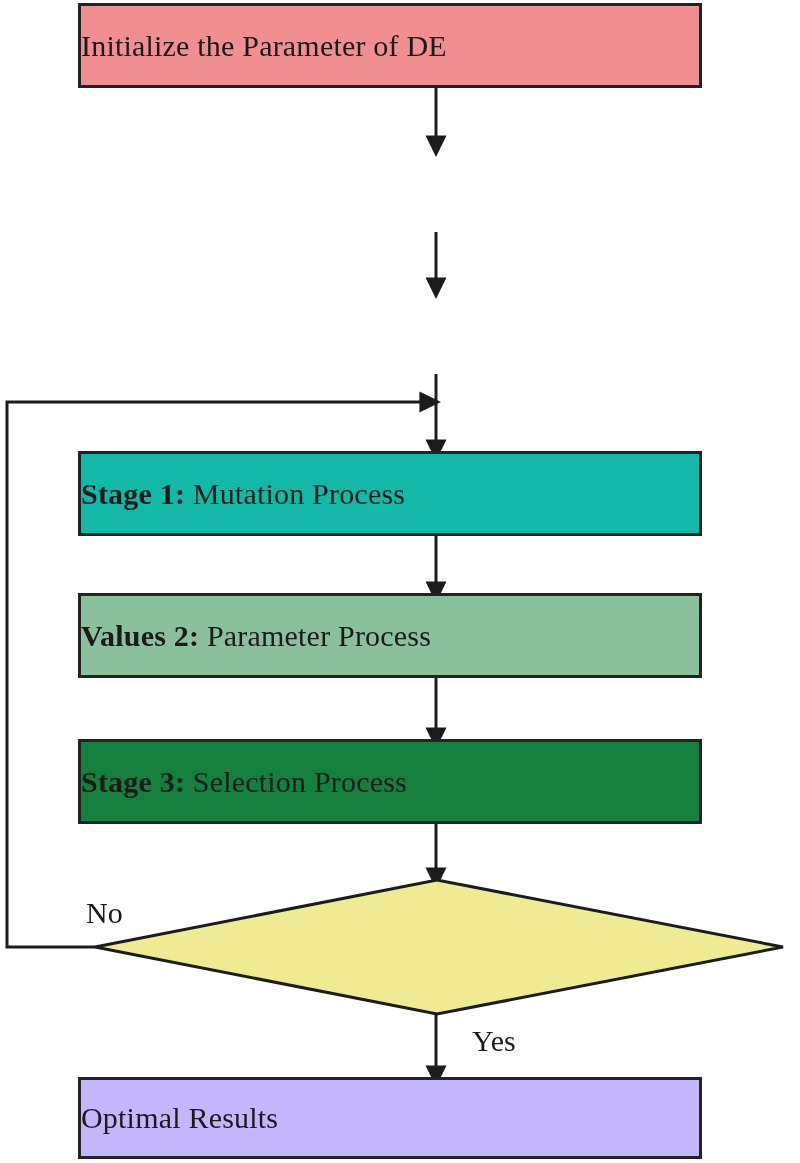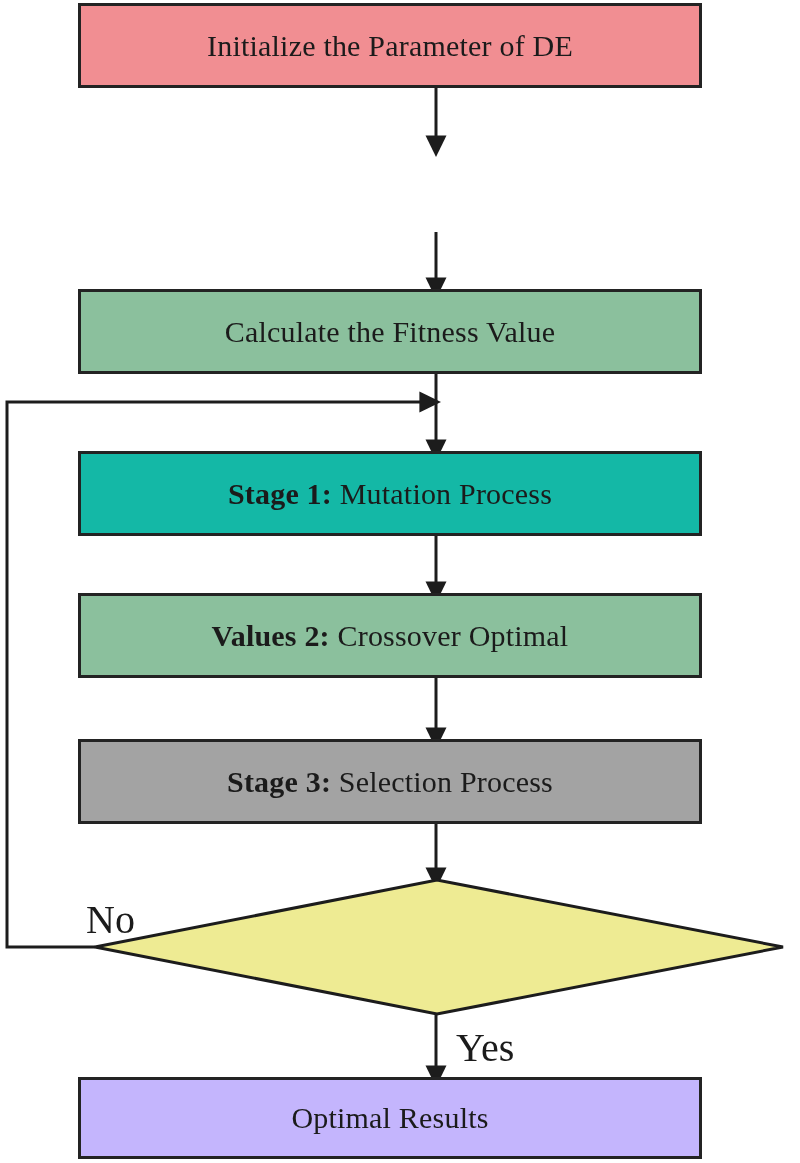--- a/index.html
+++ b/index.html
@@ -32,21 +32,20 @@
   }
   .node {
     position: absolute;
     left: 78px;
     width: 624px;
     height: 85px;
     border: 3px solid #232323;
     box-sizing: border-box;
     display: flex;
     align-items: center;
-    justify-content: center;
     z-index: 2;
   }
   .node .label,
   .diamond-label .label {
     font-size: 30px;
     color: #1b1b1b;
     letter-spacing: 0.2px;
     white-space: nowrap;
   }
   .node .label b {
@@ -59,21 +58,21 @@
     width: 688px;
     height: 134px;
     display: flex;
     align-items: center;
     justify-content: center;
     z-index: 2;
     pointer-events: none;
   }
   .edge-label {
     position: absolute;
-    font-size: 40px;
+    font-size: 30px;
     color: #1b1b1b;
     z-index: 2;
     white-space: nowrap;
   }
 </style>
 </head>
 <body>
 
 <div class="canvas">
 
@@ -94,37 +93,34 @@
     <path class="edge" d="M436 1014 L436 1069" marker-end="url(#arrowhead)"></path>
 
     <polygon class="diamond-shape" points="95,947 437,880 783,947 437,1014" fill="#EEEB93"></polygon>
   </svg>
 
   <div class="node" style="top: 3px; background-color: rgb(241, 142, 146);">
     <span class="label"><b></b><span>Initialize the Parameter of DE</span></span>
   </div>
 
 
-  <div class="node" style="top: 289px; background-color: rgb(139, 192, 157);">
-    <span class="label"><b></b><span>Calculate the Fitness Value</span></span>
-  </div>
 
   <div class="node" style="top: 451px; background-color: #14b8a6;">
     <span class="label"><b>Stage 1:</b><span> Mutation Process</span></span>
   </div>
 
   <div class="node" style="top: 593px; background-color: rgb(139, 192, 157);">
-    <span class="label"><b>Values 2:</b><span> Crossover Optimal</span></span>
+    <span class="label"><b>Values 2:</b><span> Parameter Process</span></span>
   </div>
 
-  <div class="node" style="top: 739px; background-color: #a3a3a3;">
+  <div class="node" style="top: 739px; background-color: #15803d;">
     <span class="label"><b>Stage 3:</b><span> Selection Process</span></span>
   </div>
 
 
   <div class="node" style="top: 1077px; height: 82px; background-color: #c4b5fd;">
     <span class="label"><b></b><span>Optimal Results</span></span>
   </div>
 
   <div class="edge-label" style="left:86px; top:896px;">No</div>
-  <div class="edge-label" style="left:456px; top:1024px;">Yes</div>
+  <div class="edge-label" style="left:472px; top:1024px;">Yes</div>
 
 </div>
 
 </body></html>

